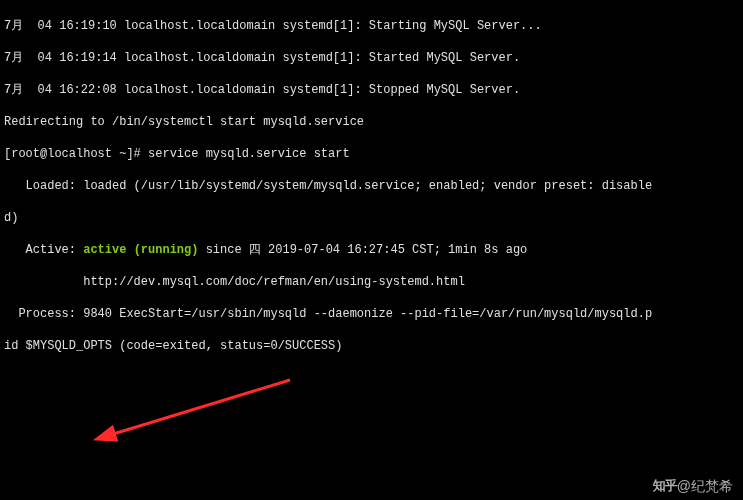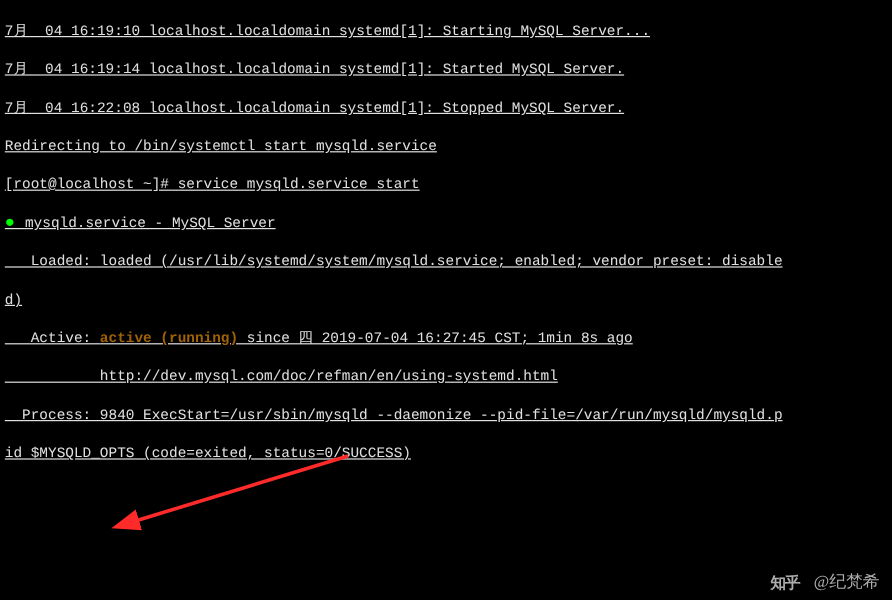--- a/index.html
+++ b/index.html
@@ -12,37 +12,37 @@
     font-size: 12px;
     line-height: 16px;
     color: #e0e0e0;
     overflow: hidden;
     position: relative;
   }
   .terminal {
     padding: 2px 4px;
     white-space: pre;
   }
-  .line { white-space: pre; text-decoration: underline; }
-  .green-bright { color: #a16207; font-weight: bold; }
+  .line { white-space: pre; }
+  .green-bright { color: #84cc16; font-weight: bold; }
   .arrow {
     position: absolute;
     pointer-events: none;
   }
   .watermark {
     position: absolute;
     bottom: 6px;
     right: 10px;
-    font-family: Liberation Serif, serif;
+    font-family: Liberation Sans, sans-serif;
     font-size: 14px;
     color: #ccc;
     opacity: 0.85;
     display: flex;
     align-items: center;
-    gap: 12px;
+    gap: 0;
   }
   .watermark .logo {
     font-weight: bold;
     font-size: 13px;
     letter-spacing: -1px;
   }
   .dot {
     color: #00ff00;
     font-size: 14px;
     line-height: 16px;
@@ -50,21 +50,20 @@
 </style>
 </head>
 <body>
 
 <div class="terminal">
 <div class="line">7月  04 16:19:10 localhost.localdomain systemd[1]: Starting MySQL Server...</div>
 <div class="line">7月  04 16:19:14 localhost.localdomain systemd[1]: Started MySQL Server.</div>
 <div class="line">7月  04 16:22:08 localhost.localdomain systemd[1]: Stopped MySQL Server.</div>
 <div class="line">Redirecting to /bin/systemctl start mysqld.service</div>
 <div class="line">[root@localhost ~]# service mysqld.service start</div>
-<div class="line"><span class="dot">● </span><span>mysqld.service - MySQL Server</span></div>
 <div class="line">   Loaded: loaded (/usr/lib/systemd/system/mysqld.service; enabled; vendor preset: disable</div>
 <div class="line">d)</div>
 <div class="line"><span>   Active: </span><span class="green-bright">active (running)</span><span> since 四 2019-07-04 16:27:45 CST; 1min 8s ago</span></div>
 <div class="line">           http://dev.mysql.com/doc/refman/en/using-systemd.html</div>
 <div class="line">  Process: 9840 ExecStart=/usr/sbin/mysqld --daemonize --pid-file=/var/run/mysqld/mysqld.p</div>
 <div class="line">id $MYSQLD_OPTS (code=exited, status=0/SUCCESS)</div>
 
 
 
 

